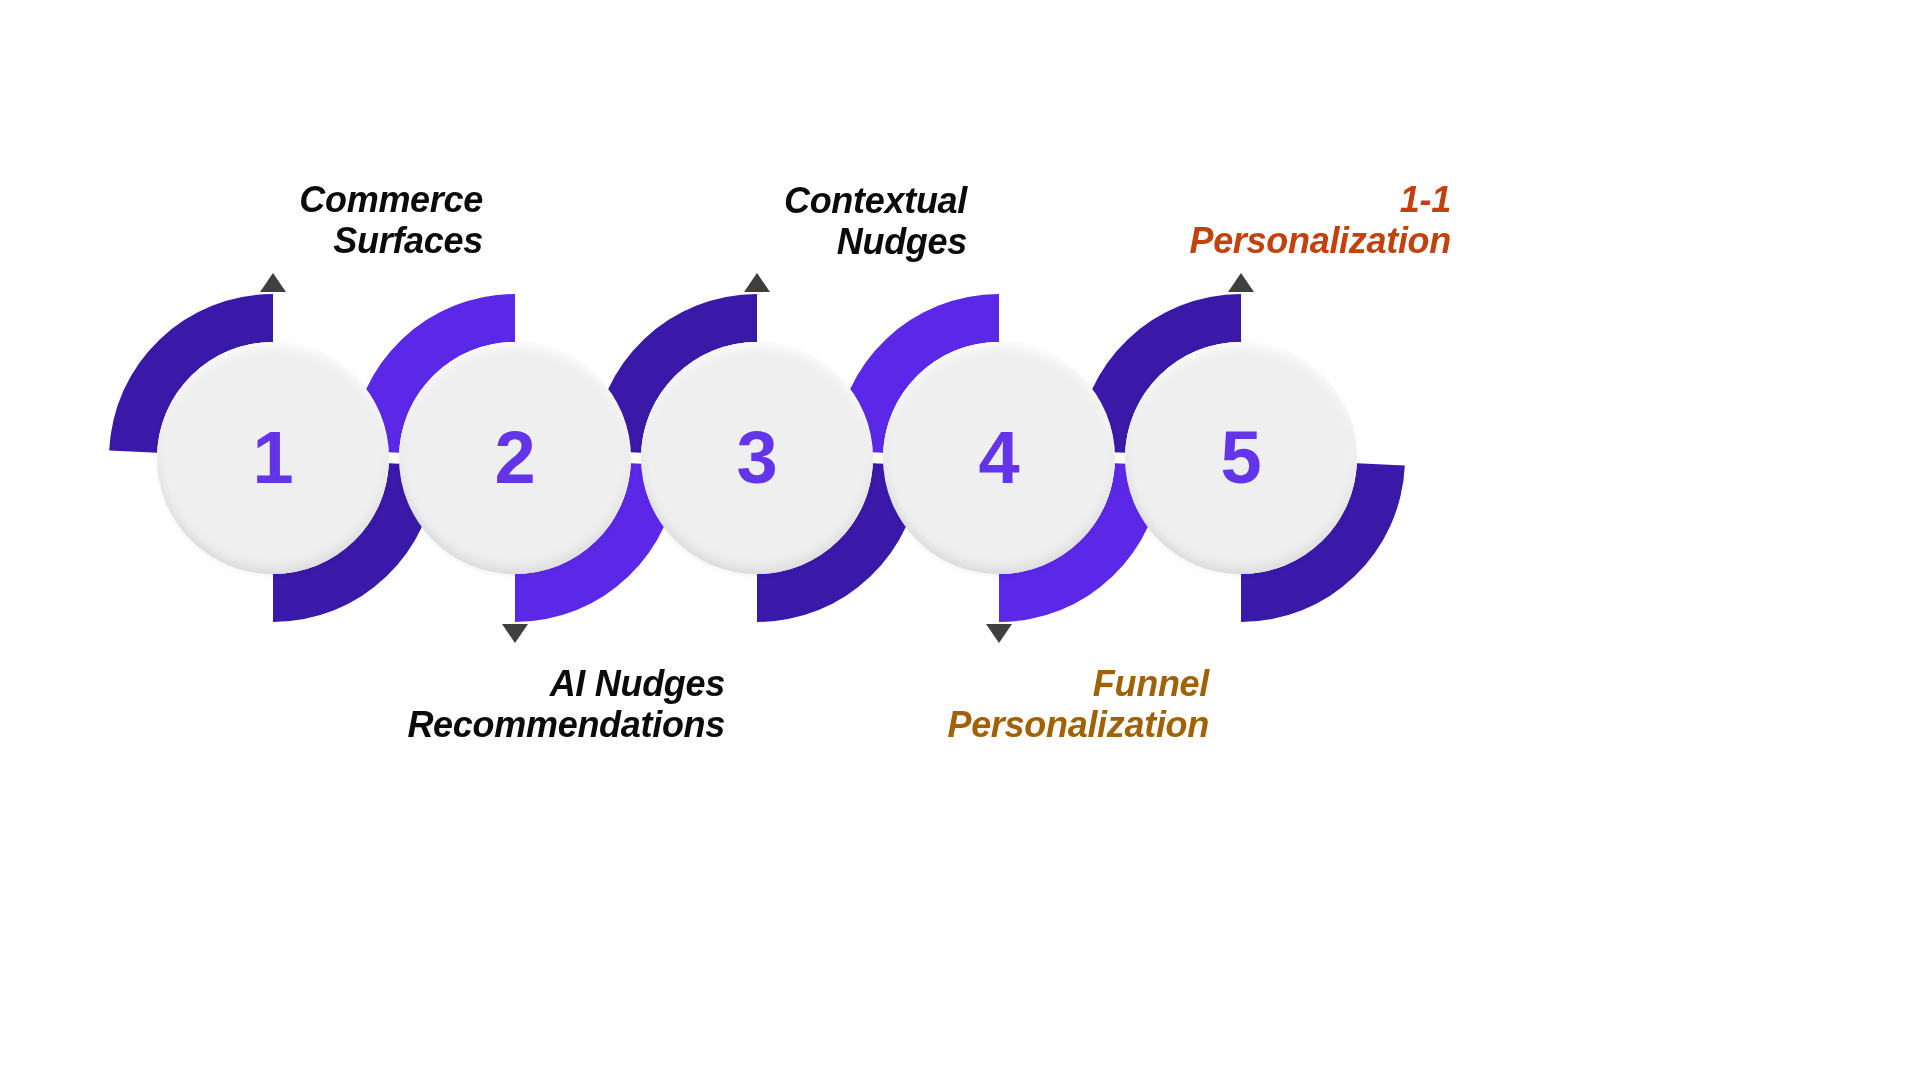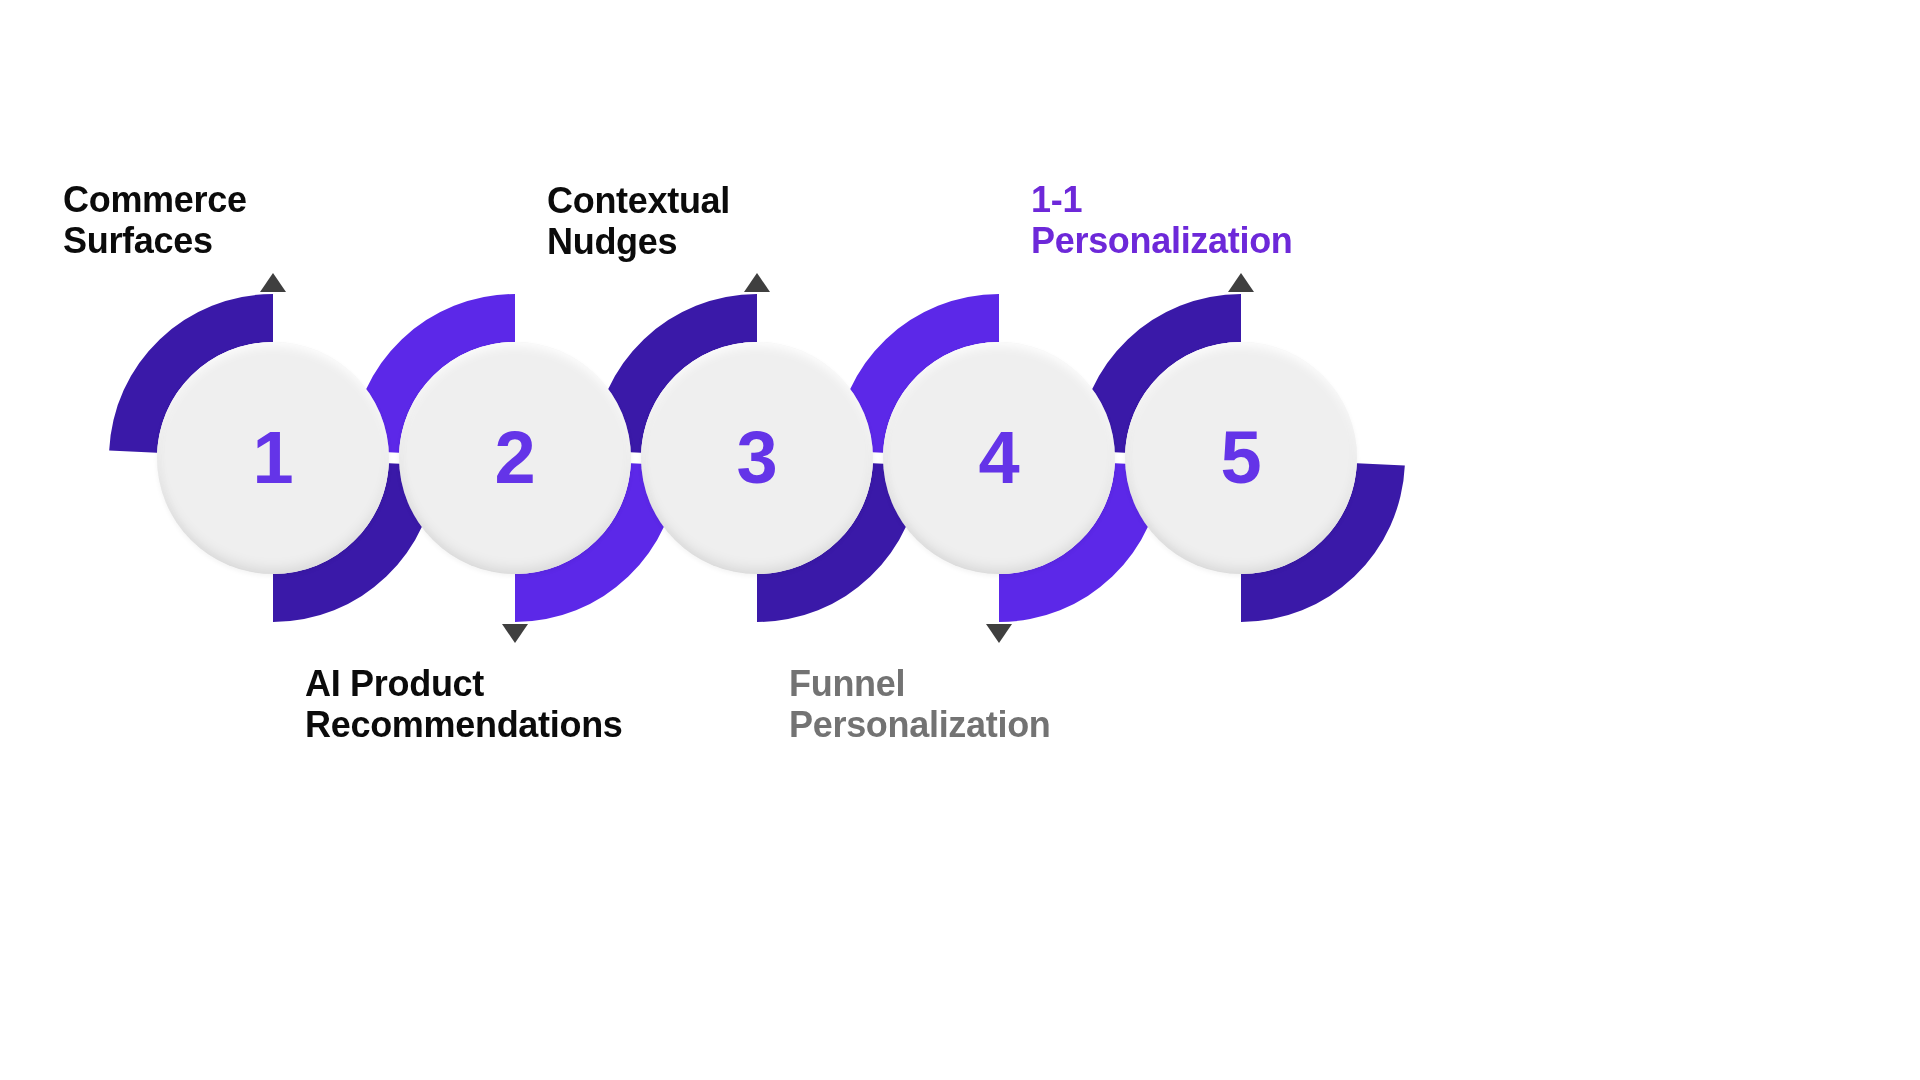--- a/index.html
+++ b/index.html
@@ -57,28 +57,29 @@
     line-height: 1;
     letter-spacing: 0px;
     user-select: none;
   }
 
   
   .step-label {
     position: absolute;
     width: 420px;
     margin-left: -210px;
-    text-align: left;
+    text-align: right;
     font-size: 36px;
     font-weight: 700;
     line-height: 1.14;
     color: #0b0b0b;
     letter-spacing: -0.3px;
     white-space: pre-line;
     z-index: 6;
+    font-style: italic;
   }
   .step-label.above { transform: translateY(-100%); }
 
   
   .pointer {
     position: absolute;
     width: 0;
     height: 0;
     margin-left: -13px;
     z-index: 6;
@@ -126,35 +127,35 @@
       <div class="step-node" style="left: 273px; top: 458px;">
         <span class="step-number" style="color: rgb(100, 52, 232);">1</span>
       </div>
       <div class="pointer up" style="left: 273px; top: 273px;"></div>
       <div class="step-label above" style="left: 273px; color: rgb(11, 11, 11); top: 261px;">Commerce
 Surfaces</div>
       <div class="step-node" style="left: 515px; top: 458px;">
         <span class="step-number" style="color: rgb(100, 52, 232);">2</span>
       </div>
       <div class="pointer down" style="left: 515px; top: 624px;"></div>
-      <div class="step-label below" style="left: 515px; color: rgb(11, 11, 11); top: 663px;">AI Product
+      <div class="step-label below" style="left: 515px; color: rgb(11, 11, 11); top: 663px;">AI Nudges
 Recommendations</div>
       <div class="step-node" style="left: 757px; top: 458px;">
         <span class="step-number" style="color: rgb(100, 52, 232);">3</span>
       </div>
       <div class="pointer up" style="left: 757px; top: 273px;"></div>
       <div class="step-label above" style="left: 757px; color: rgb(11, 11, 11); top: 262px;">Contextual
 Nudges</div>
       <div class="step-node" style="left: 999px; top: 458px;">
         <span class="step-number" style="color: rgb(100, 52, 232);">4</span>
       </div>
       <div class="pointer down" style="left: 999px; top: 624px;"></div>
-      <div class="step-label below" style="left: 999px; color: #737373; top: 663px;">Funnel
+      <div class="step-label below" style="left: 999px; color: #a16207; top: 663px;">Funnel
 Personalization</div>
       <div class="step-node" style="left: 1241px; top: 458px;">
         <span class="step-number" style="color: rgb(100, 52, 232);">5</span>
       </div>
       <div class="pointer up" style="left: 1241px; top: 273px;"></div>
-      <div class="step-label above" style="left: 1241px; color: #6d28d9; top: 261px;">1-1
+      <div class="step-label above" style="left: 1241px; color: #c2410c; top: 261px;">1-1
 Personalization</div>
     </div>
 
 </div>
 
 </body></html>

